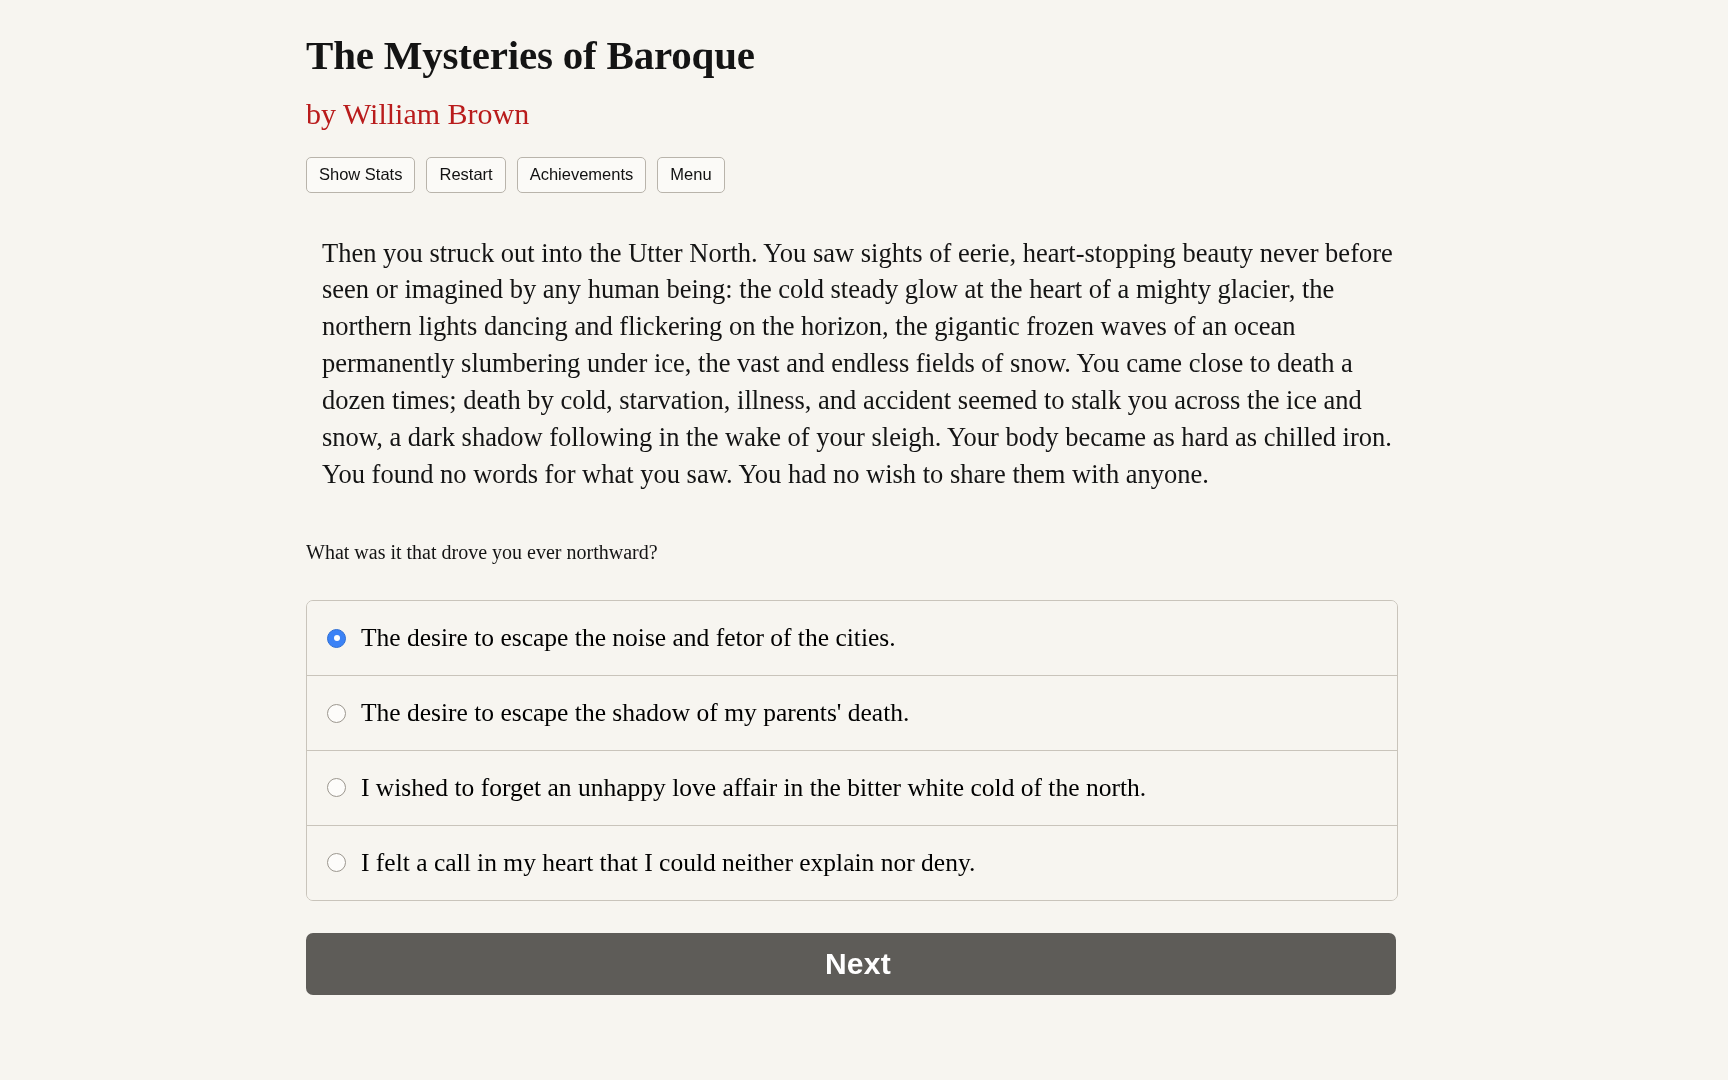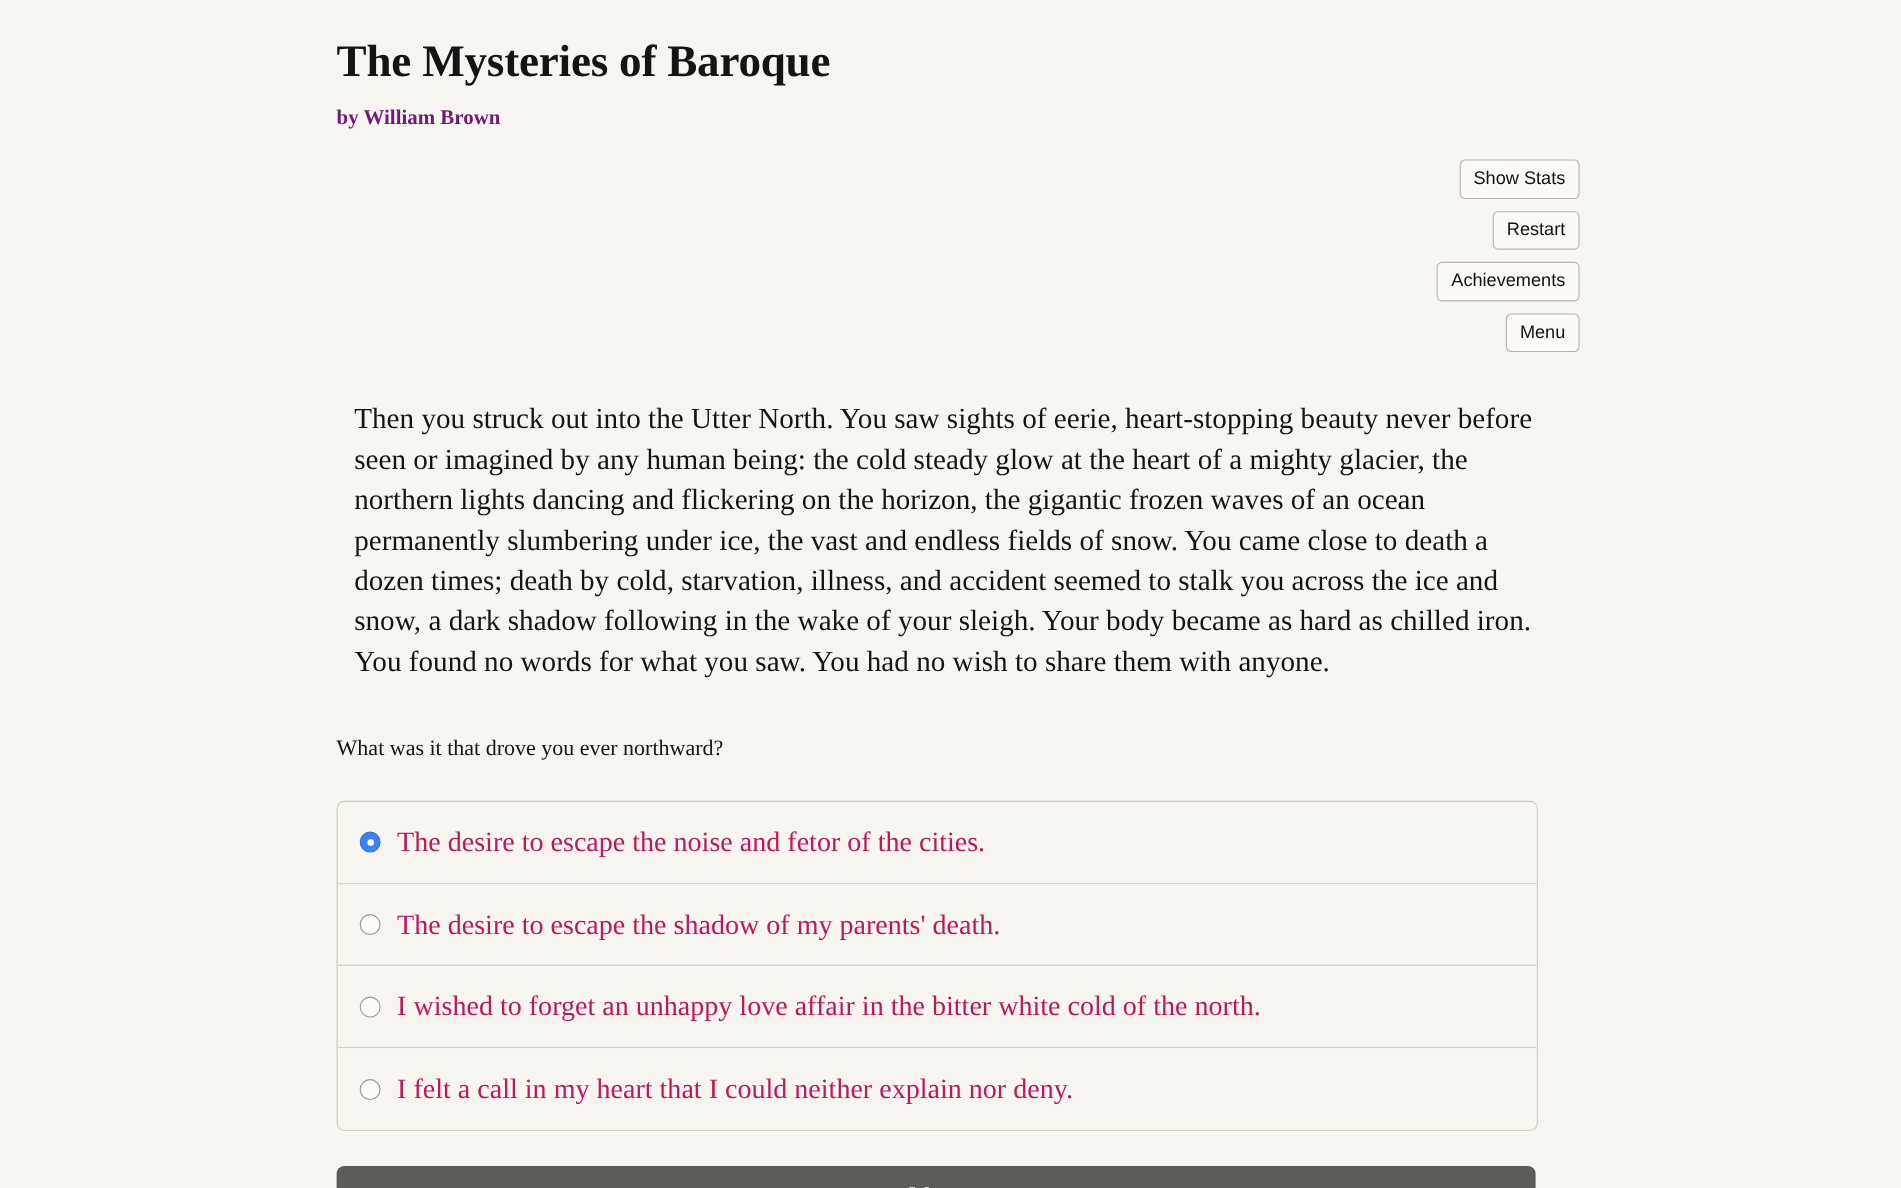--- a/index.html
+++ b/index.html
@@ -29,32 +29,30 @@
   .title {
     font-size: 41px;
     font-weight: bold;
     letter-spacing: -0.2px;
     margin: 0;
     padding-top: 32px;
     line-height: 1.15;
     color: #141414;
   }
   .byline {
-    font-size: 19px;
+    font-size: 30px;
     margin: 0;
     padding-top: 18px;
-    color: #701a75;
-    font-weight: bold;
+    color: #b91c1c;
   }
   .toolbar {
     display: flex;
     gap: 11px;
     padding-top: 26px;
-    align-items: flex-end;
-    flex-direction: column;
+    align-items: flex-start;
   }
   .tb-btn {
     font-family: "Liberation Sans", sans-serif;
     font-size: 16.5px;
     line-height: 1;
     background: #fbfaf7;
     border: 1px solid #b9b4ab;
     border-radius: 5px;
     padding: 8px 12px 9px 12px;
     color: #111;
@@ -118,21 +116,21 @@
     width: 6px;
     height: 6px;
     margin-left: -3px;
     margin-top: -3px;
     background: #ffffff;
     border-radius: 50%;
   }
   .choice-label {
     font-size: 25.5px;
     line-height: 1.25;
-    color: #be185d;
+    color: #000000;
   }
   .next-btn {
     margin-top: 32px;
     width: 1090px;
     height: 62px;
     background: #5e5c58;
     color: #ffffff;
     border: none;
     border-radius: 7px;
     font-family: "Liberation Sans", sans-serif;

